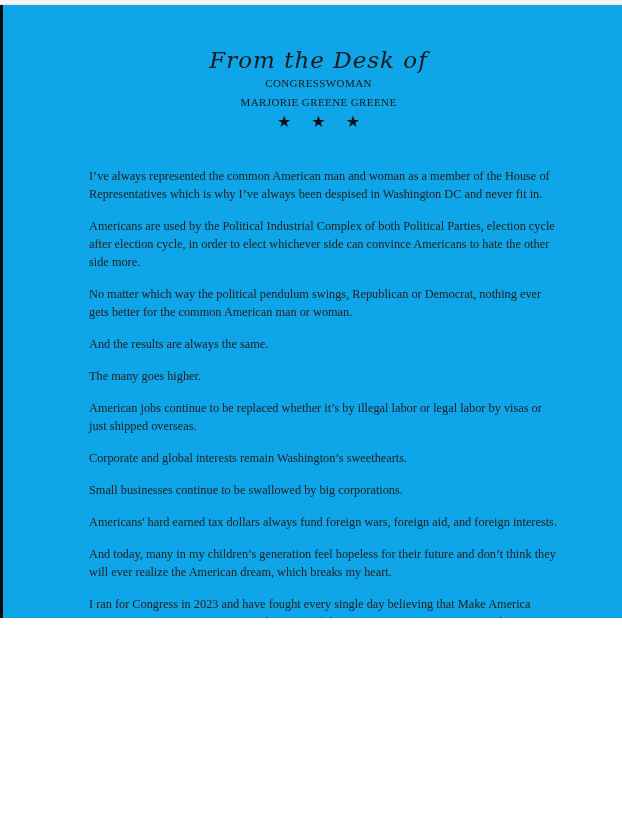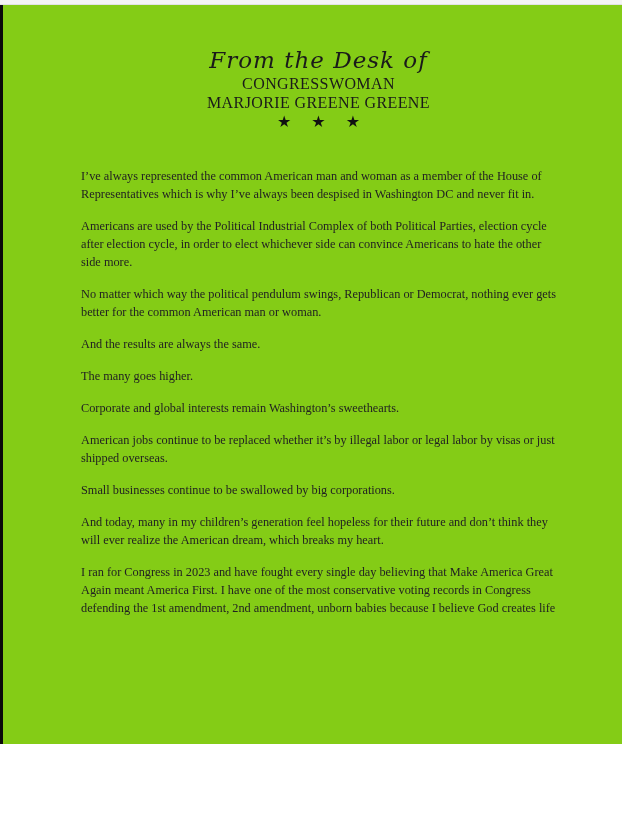--- a/index.html
+++ b/index.html
@@ -1,21 +1,21 @@
 <!DOCTYPE html>
 <html><head>
 <meta charset="utf-8">
 <style>
   * { margin: 0; padding: 0; box-sizing: border-box; }
   html, body { background: #ffffff; }
   .page {
     position: relative;
     width: 622px;
-    height: 744px;
-    background: #84cc16;
+    height: 618px;
+    background: #0ea5e9;
     overflow: hidden;
     font-family: "Liberation Serif", "DejaVu Serif", serif;
     color: #222222;
   }
   .top-strip {
     position: absolute;
     top: 0; left: 0; right: 0;
     height: 5px;
     background: #f4f4f5;
     border-bottom: 1px solid #e2e2e4;
@@ -35,21 +35,21 @@
     color: #1a1a1a;
   }
   .script-line {
     font-family: "DejaVu Serif", "Liberation Serif", serif;
     font-style: italic;
     font-size: 23px;
     line-height: 27px;
     letter-spacing: 1px;
   }
   .letterhead-line {
-    font-size: 16px;
+    font-size: 11px;
     line-height: 19px;
     letter-spacing: 0.4px;
     font-weight: normal;
   }
   .stars-row {
     margin-top: 1px;
     font-size: 16px;
     line-height: 18px;
     letter-spacing: 8px;
     padding-left: 8px; 
@@ -58,21 +58,21 @@
   .doc-body {
     position: absolute;
     top: 167px;
     left: 77px;
     width: 483px;
     font-size: 12.3px;
     line-height: 18px;
     text-align: left;
   }
   .doc-body p {
-    margin: 0 0 14px 4px;
+    margin: 0 0 14px 12px;
   }
   .page-number {
     position: absolute;
     top: 769px;
     left: 530px;
     width: 40px;
     text-align: center;
     font-size: 12.3px;
     color: #2a2a2a;
   }
@@ -92,22 +92,23 @@
     <div class="stars-row">★ ★ ★</div>
   </div>
 
   <div class="doc-body">
 
   <p>I’ve always represented the common American man and woman as a member of the House of Representatives which is why I’ve always been despised in Washington DC and never fit in.</p>
       <p>Americans are used by the Political Industrial Complex of both Political Parties, election cycle after election cycle, in order to elect whichever side can convince Americans to hate the other side more.</p>
       <p>No matter which way the political pendulum swings, Republican or Democrat, nothing ever gets better for the common American man or woman.</p>
       <p>And the results are always the same.</p>
       <p>The many goes higher.</p>
+      <p>American jobs continue to be replaced whether it’s by illegal labor or legal labor by visas or just shipped overseas.</p>
       <p>Corporate and global interests remain Washington’s sweethearts.</p>
-      <p>American jobs continue to be replaced whether it’s by illegal labor or legal labor by visas or just shipped overseas.</p>
       <p>Small businesses continue to be swallowed by big corporations.</p>
+      <p>Americans' hard earned tax dollars always fund foreign wars, foreign aid, and foreign interests.</p>
       <p>And today, many in my children’s generation feel hopeless for their future and don’t think they will ever realize the American dream, which breaks my heart.</p>
       <p>I ran for Congress in 2023 and have fought every single day believing that Make America Great Again meant America First. I have one of the most conservative voting records in Congress defending the 1st amendment, 2nd amendment, unborn babies because I believe God creates life</p>
     </div>
 
   <div class="page-number">1</div>
 
 </div>
 
 </body></html>

